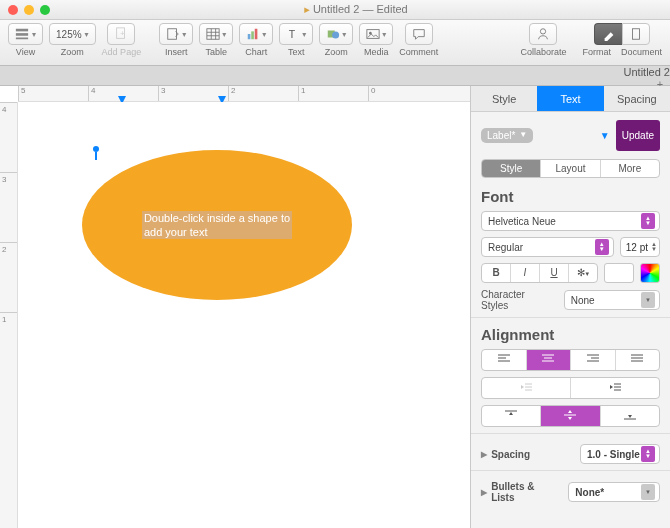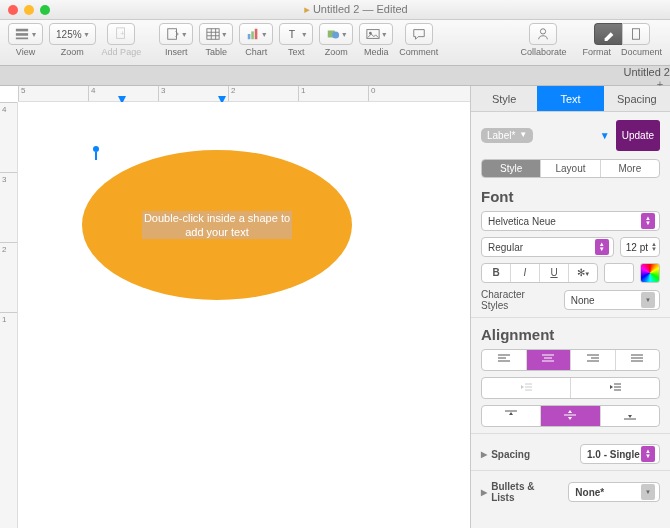--- a/index.html
+++ b/index.html
@@ -31,21 +31,21 @@
 
 .main { display:flex; height: calc(528px - 20px - 46px - 20px); }
 .canvas-wrap { position:relative; flex:1; background:#fff; overflow:hidden; }
 .ruler-h { position:absolute; top:0; left:18px; right:0; height:16px; background:#f5f5f5; border-bottom:1px solid #ddd; font-size:8px; color:#888; display:flex; }
 .ruler-h .tick { width:70px; border-left:1px solid #ccc; padding-left:2px; }
 .ruler-v { position:absolute; top:16px; left:0; width:18px; bottom:0; background:#f5f5f5; border-right:1px solid #ddd; font-size:8px; color:#888; }
 .ruler-v .vtick { height:70px; border-top:1px solid #ccc; padding:2px 0 0 2px; }
 .tab-marker { position:absolute; top:10px; width:8px; height:8px; background:#0a84ff; clip-path: polygon(50% 100%, 0 0, 100% 0); }
 .canvas { position:absolute; top:16px; left:18px; right:0; bottom:0; background:#fff; }
 .ellipse { position:absolute; left:64px; top:48px; width:270px; height:150px; background:#f5a623; border-radius:50%; display:flex; align-items:center; justify-content:center; }
-.ellipse-text { color:#fff; font-size:11px; text-align:center; background: rgba(180,180,255,0.35); line-height:14px; padding:0 2px;}
+.ellipse-text { color:#fff; font-size:11px; background: rgba(180,180,255,0.35); line-height:14px; padding:0 2px;}
 .pin { position:absolute; left:75px; top:44px; width:6px; height:14px; }
 .pin::before { content:""; display:block; width:6px; height:6px; background:#0a84ff; border-radius:50%; }
 .pin::after { content:""; display:block; width:2px; height:8px; background:#0a84ff; margin-left:2px; }
 
 
 .inspector { width:200px; background:#f3f3f3; border-left:1px solid #c9c9c9; display:flex; flex-direction:column; overflow-y:auto; }
 .insp-tabs { height:26px; display:flex; border-bottom:1px solid #cfcfcf; }
 .insp-tab { flex:1; display:flex; align-items:center; justify-content:center; font-size:11px; color:#555; background:#eaeaea; }
 .insp-tab.active { background:#0a84ff; color:#fff; }
 .insp-body { padding:8px 10px; }

